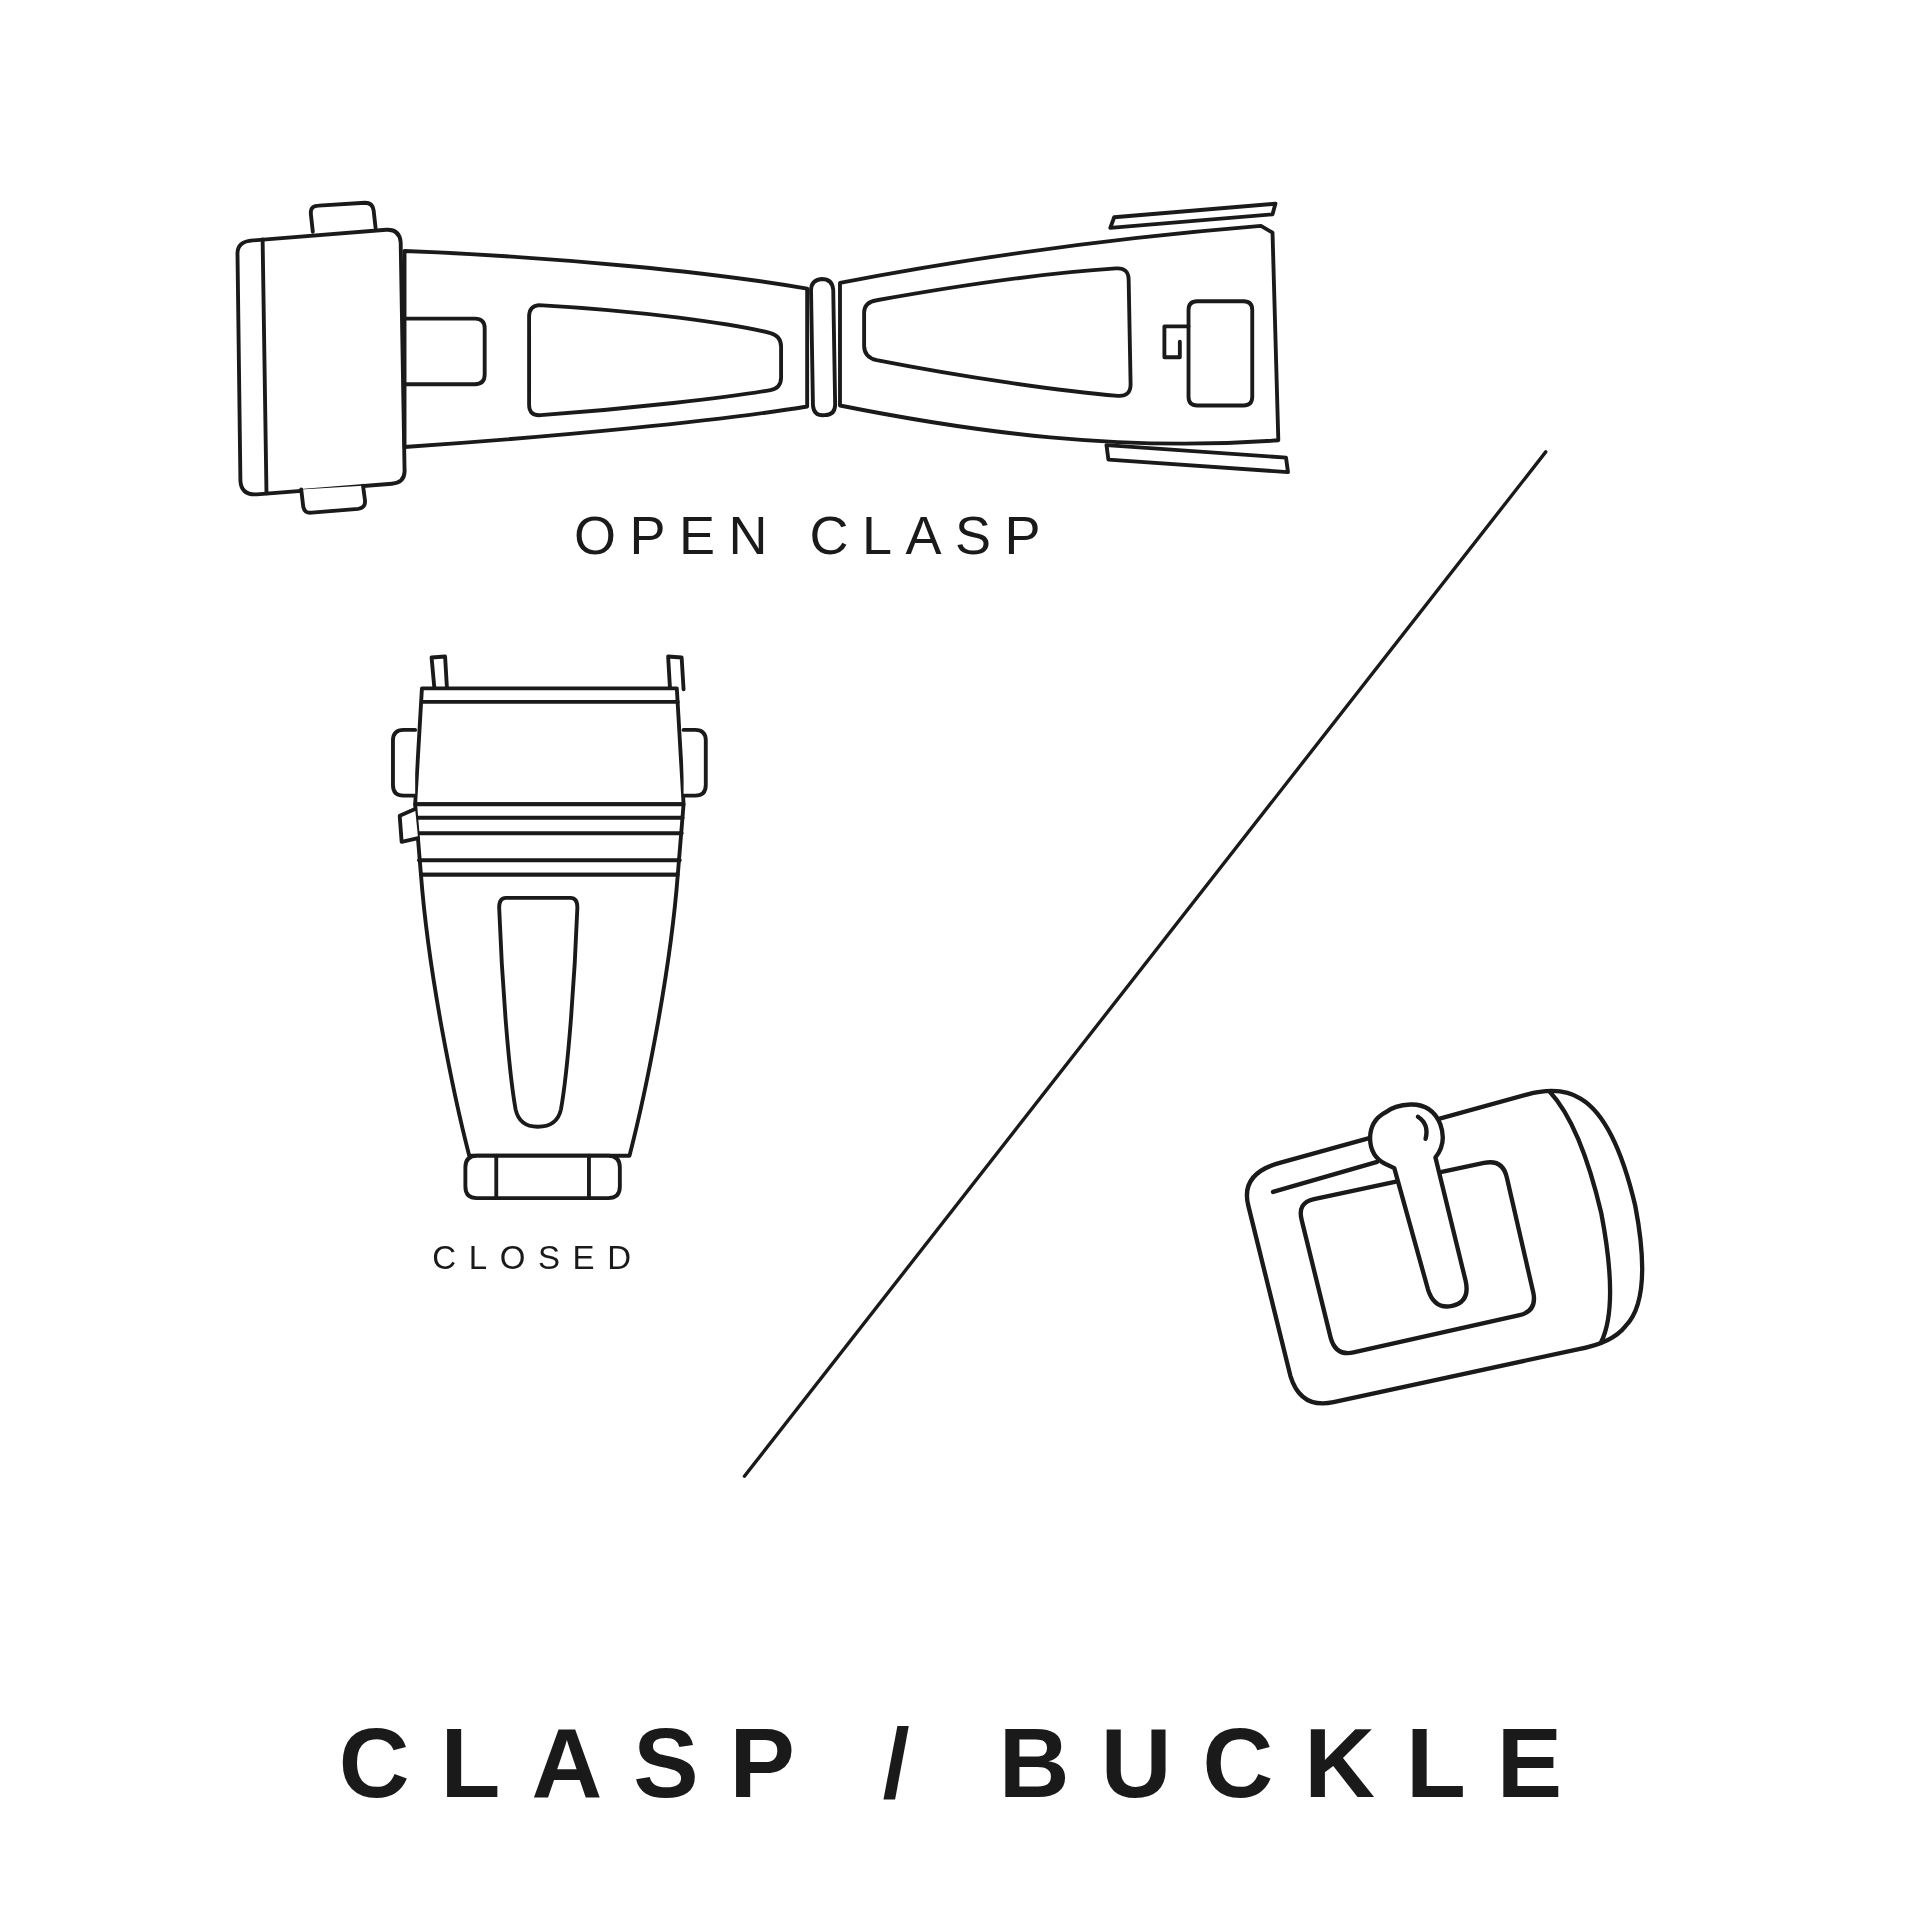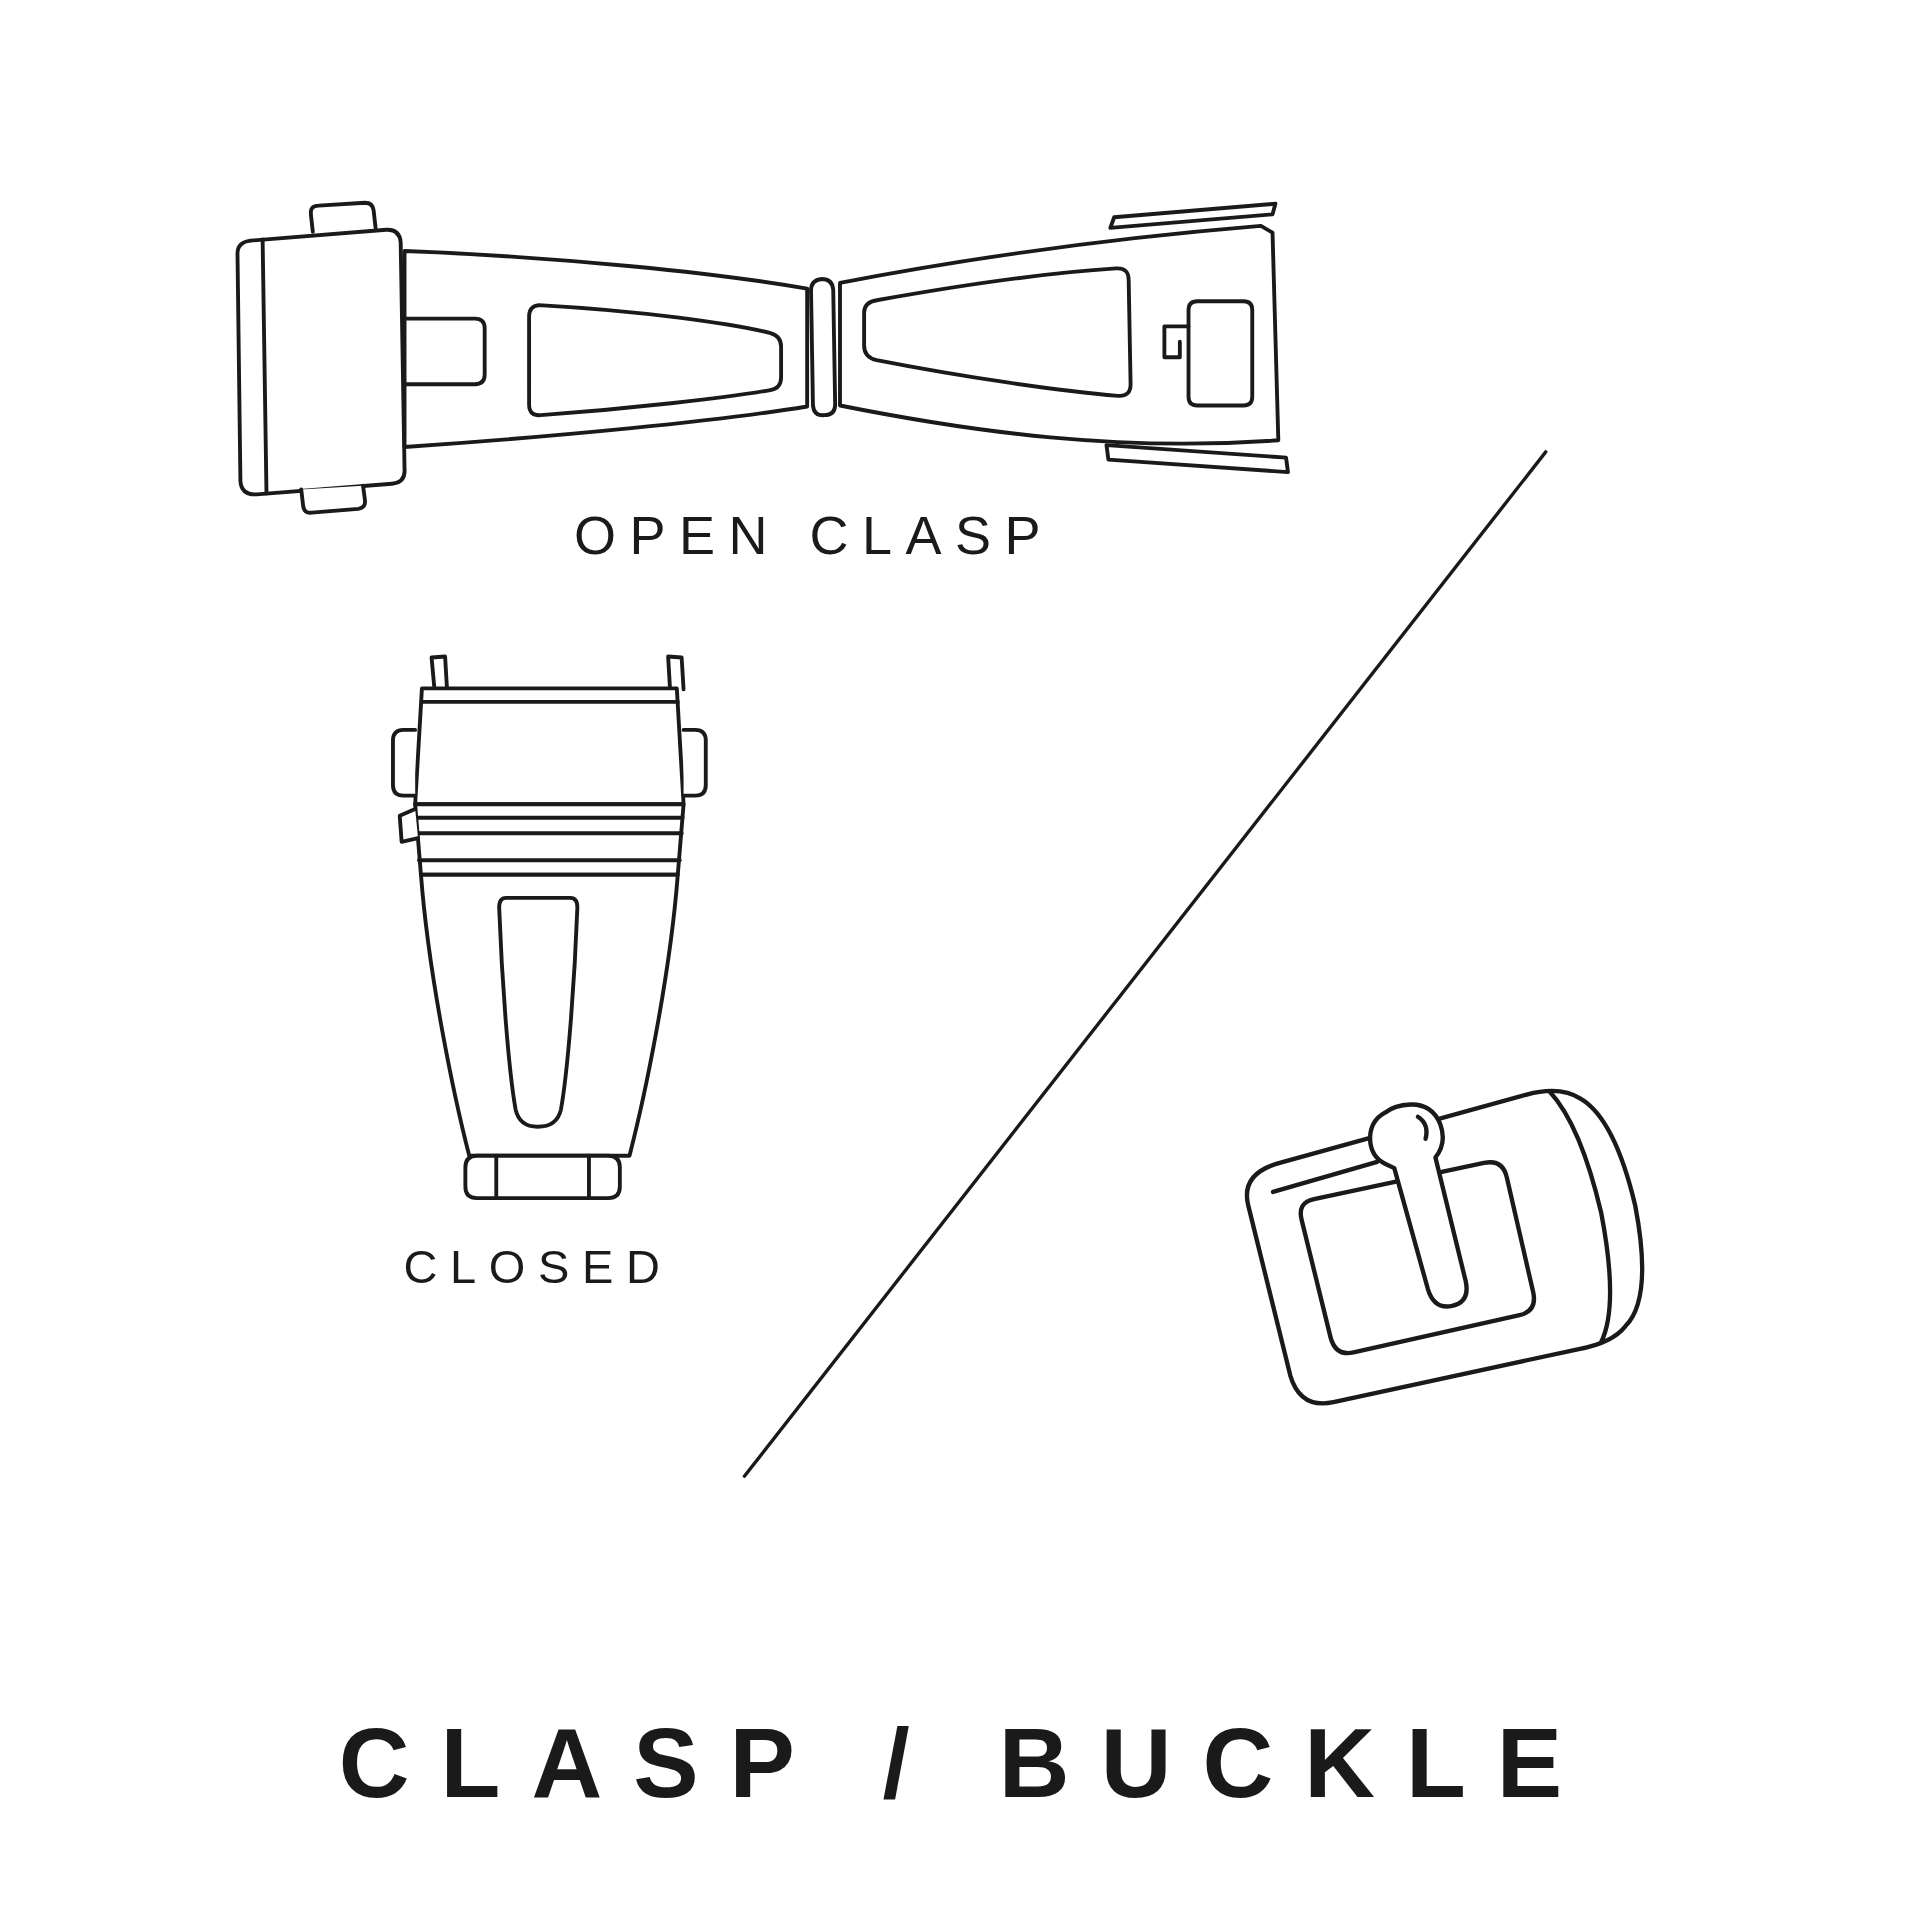--- a/index.html
+++ b/index.html
@@ -33,21 +33,21 @@
   }
   .open-clasp-label {
     left: 814px;
     top: 504px;
     font-size: 54px;
     letter-spacing: 13.5px;
   }
   .closed-label {
     left: 538px;
     top: 1239px;
-    font-size: 47px;
+    font-size: 33px;
     letter-spacing: 12.6px;
   }
   .page-title {
     position: absolute;
     left: 966px;
     top: 1707px;
     transform: translateX(-50%);
     font-size: 98px;
     letter-spacing: 31px;
     font-weight: 700;

